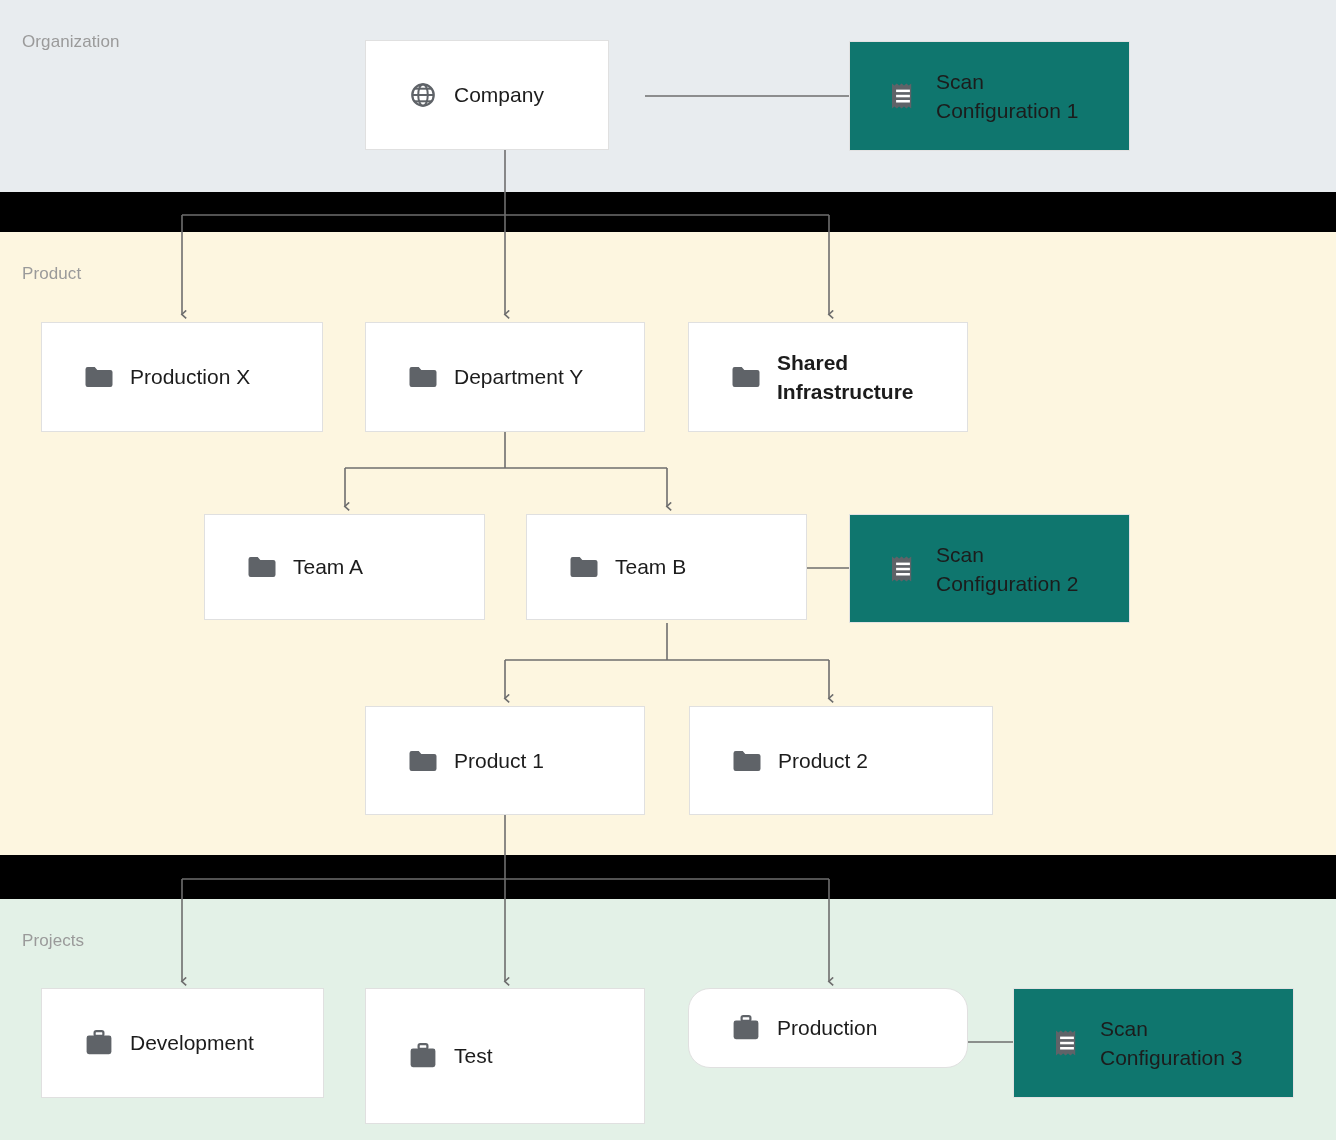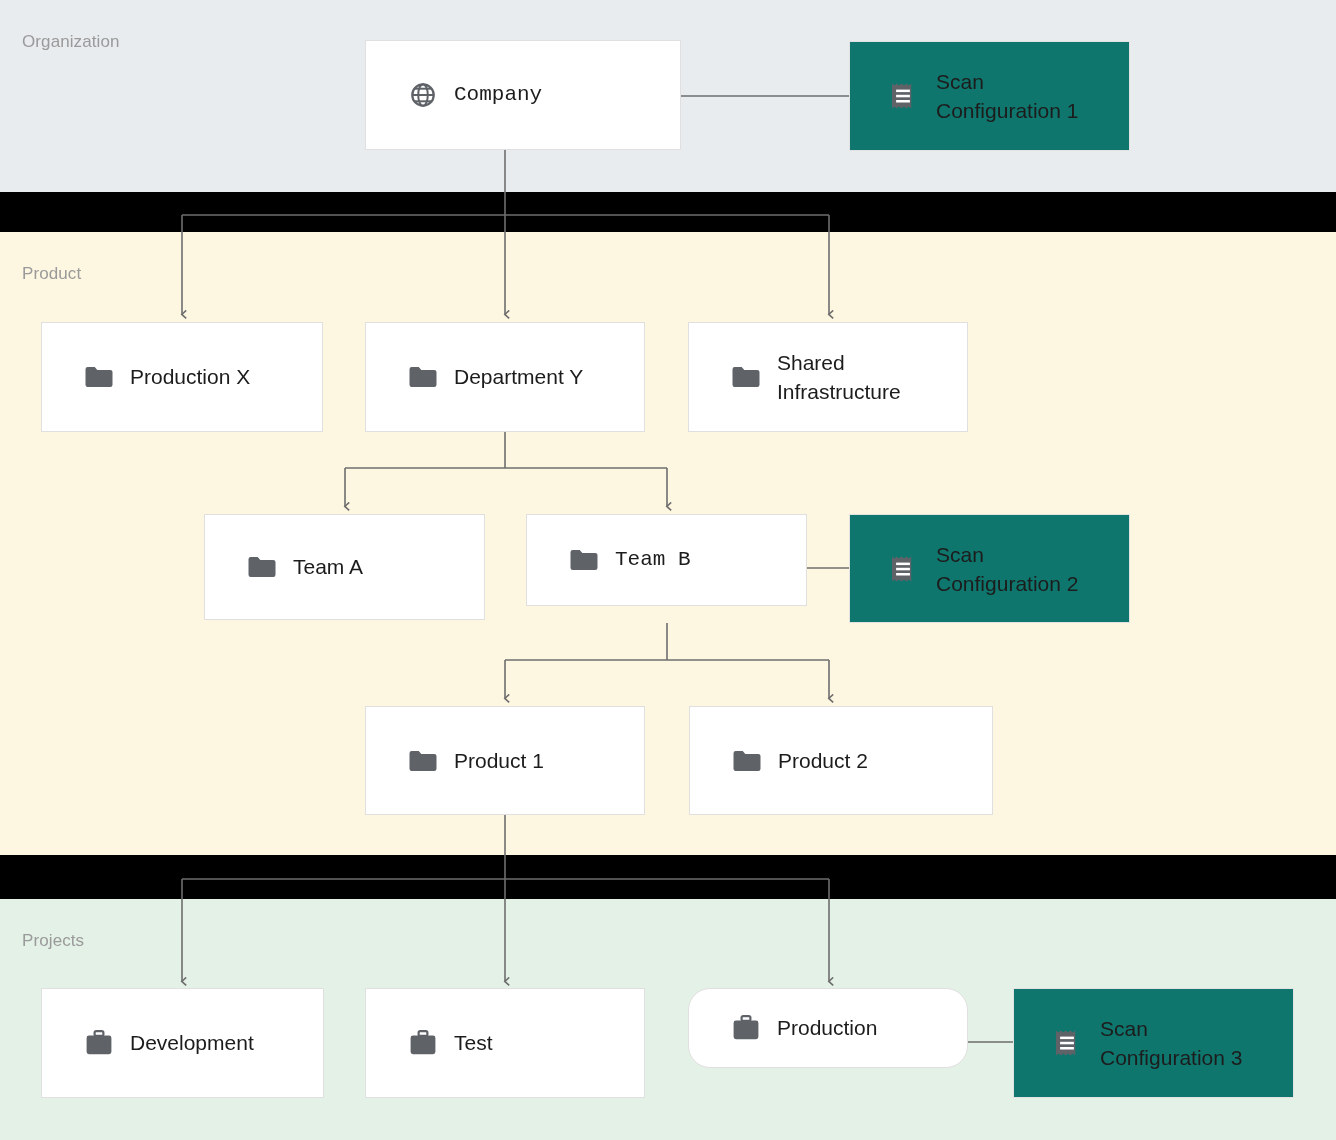--- a/index.html
+++ b/index.html
@@ -131,21 +131,21 @@
       <path d="M505,815 L505,879"></path>
       <path d="M182,879 L829,879"></path>
       <path d="M182,879 L182,981" marker-end="url(#arrowhead)"></path>
       <path d="M505,879 L505,981" marker-end="url(#arrowhead)"></path>
       <path d="M829,879 L829,981" marker-end="url(#arrowhead)"></path>
 
       <path d="M968,1042 L1013,1042"></path>
     </g>
   </svg>
 
-  <div class="node" style="left:365px; top:40px; width:316px; height:110px;font-family:Liberation Mono, monospace;">
+  <div class="node" style="left:365px; top:40px; width:244px; height:110px;">
     <span class="node-icon">
       <svg width="28" height="28" viewBox="0 0 24 24">
         <circle cx="12" cy="12" r="9.2" fill="none" stroke="#5F6368" stroke-width="1.9"></circle>
         <ellipse cx="12" cy="12" rx="4.1" ry="9.2" fill="none" stroke="#5F6368" stroke-width="1.7"></ellipse>
         <line x1="2.9" y1="12" x2="21.1" y2="12" stroke="#5F6368" stroke-width="1.7"></line>
         <line x1="4.7" y1="6.6" x2="19.3" y2="6.6" stroke="#5F6368" stroke-width="1.7"></line>
         <line x1="4.7" y1="17.4" x2="19.3" y2="17.4" stroke="#5F6368" stroke-width="1.7"></line>
       </svg>
     </span>
     <span class="node-label">Company</span>
@@ -180,21 +180,21 @@
     <span class="node-icon">
       <svg width="30" height="24" viewBox="0 0 30 24">
         <path d="M1.5 4.2 a2.2 2.2 0 0 1 2.2-2.2 h7.0 l2.6 2.9 h13.0
                  a2.2 2.2 0 0 1 2.2 2.2 v12.7 a2.2 2.2 0 0 1 -2.2 2.2
                  h-22.6 a2.2 2.2 0 0 1 -2.2-2.2 Z" fill="#5F6368"></path>
       </svg>
     </span>
     <span class="node-label">Department Y</span>
   </div>
 
-  <div class="node" style="left:688px; top:322px; width:280px; height:110px;">
+  <div class="node" style="left:688px; top:322px; width:280px; height:110px;font-weight:bold;">
     <span class="node-icon">
       <svg width="30" height="24" viewBox="0 0 30 24">
         <path d="M1.5 4.2 a2.2 2.2 0 0 1 2.2-2.2 h7.0 l2.6 2.9 h13.0
                  a2.2 2.2 0 0 1 2.2 2.2 v12.7 a2.2 2.2 0 0 1 -2.2 2.2
                  h-22.6 a2.2 2.2 0 0 1 -2.2-2.2 Z" fill="#5F6368"></path>
       </svg>
     </span>
     <span class="node-label two-line">Shared
 Infrastructure</span>
   </div>
@@ -203,21 +203,21 @@
     <span class="node-icon">
       <svg width="30" height="24" viewBox="0 0 30 24">
         <path d="M1.5 4.2 a2.2 2.2 0 0 1 2.2-2.2 h7.0 l2.6 2.9 h13.0
                  a2.2 2.2 0 0 1 2.2 2.2 v12.7 a2.2 2.2 0 0 1 -2.2 2.2
                  h-22.6 a2.2 2.2 0 0 1 -2.2-2.2 Z" fill="#5F6368"></path>
       </svg>
     </span>
     <span class="node-label">Team A</span>
   </div>
 
-  <div class="node" style="left:526px; top:514px; width:281px; height:92px;font-family:Liberation Mono, monospace;">
+  <div class="node" style="left:526px; top:514px; width:281px; height:106px;">
     <span class="node-icon">
       <svg width="30" height="24" viewBox="0 0 30 24">
         <path d="M1.5 4.2 a2.2 2.2 0 0 1 2.2-2.2 h7.0 l2.6 2.9 h13.0
                  a2.2 2.2 0 0 1 2.2 2.2 v12.7 a2.2 2.2 0 0 1 -2.2 2.2
                  h-22.6 a2.2 2.2 0 0 1 -2.2-2.2 Z" fill="#5F6368"></path>
       </svg>
     </span>
     <span class="node-label">Team B</span>
   </div>
 
@@ -260,21 +260,21 @@
   <div class="node" style="left:41px; top:988px; width:283px; height:110px;">
     <span class="node-icon">
       <svg width="30" height="28" viewBox="0 0 30 28">
         <rect x="10.6" y="2.2" width="8.8" height="4.6" rx="1.6" fill="none" stroke="#5F6368" stroke-width="2.2"></rect>
         <rect x="2.6" y="6.6" width="24.8" height="18.6" rx="2.4" fill="#5F6368"></rect>
       </svg>
     </span>
     <span class="node-label">Development</span>
   </div>
 
-  <div class="node" style="left:365px; top:988px; width:280px; height:110px;">
+  <div class="node" style="left:365px; top:988px; width:280px; height:136px;">
     <span class="node-icon">
       <svg width="30" height="28" viewBox="0 0 30 28">
         <rect x="10.6" y="2.2" width="8.8" height="4.6" rx="1.6" fill="none" stroke="#5F6368" stroke-width="2.2"></rect>
         <rect x="2.6" y="6.6" width="24.8" height="18.6" rx="2.4" fill="#5F6368"></rect>
       </svg>
     </span>
     <span class="node-label">Test</span>
   </div>
 
   <div class="node" style="left:688px; top:988px; width:280px; height:80px;border-radius:22px;">

